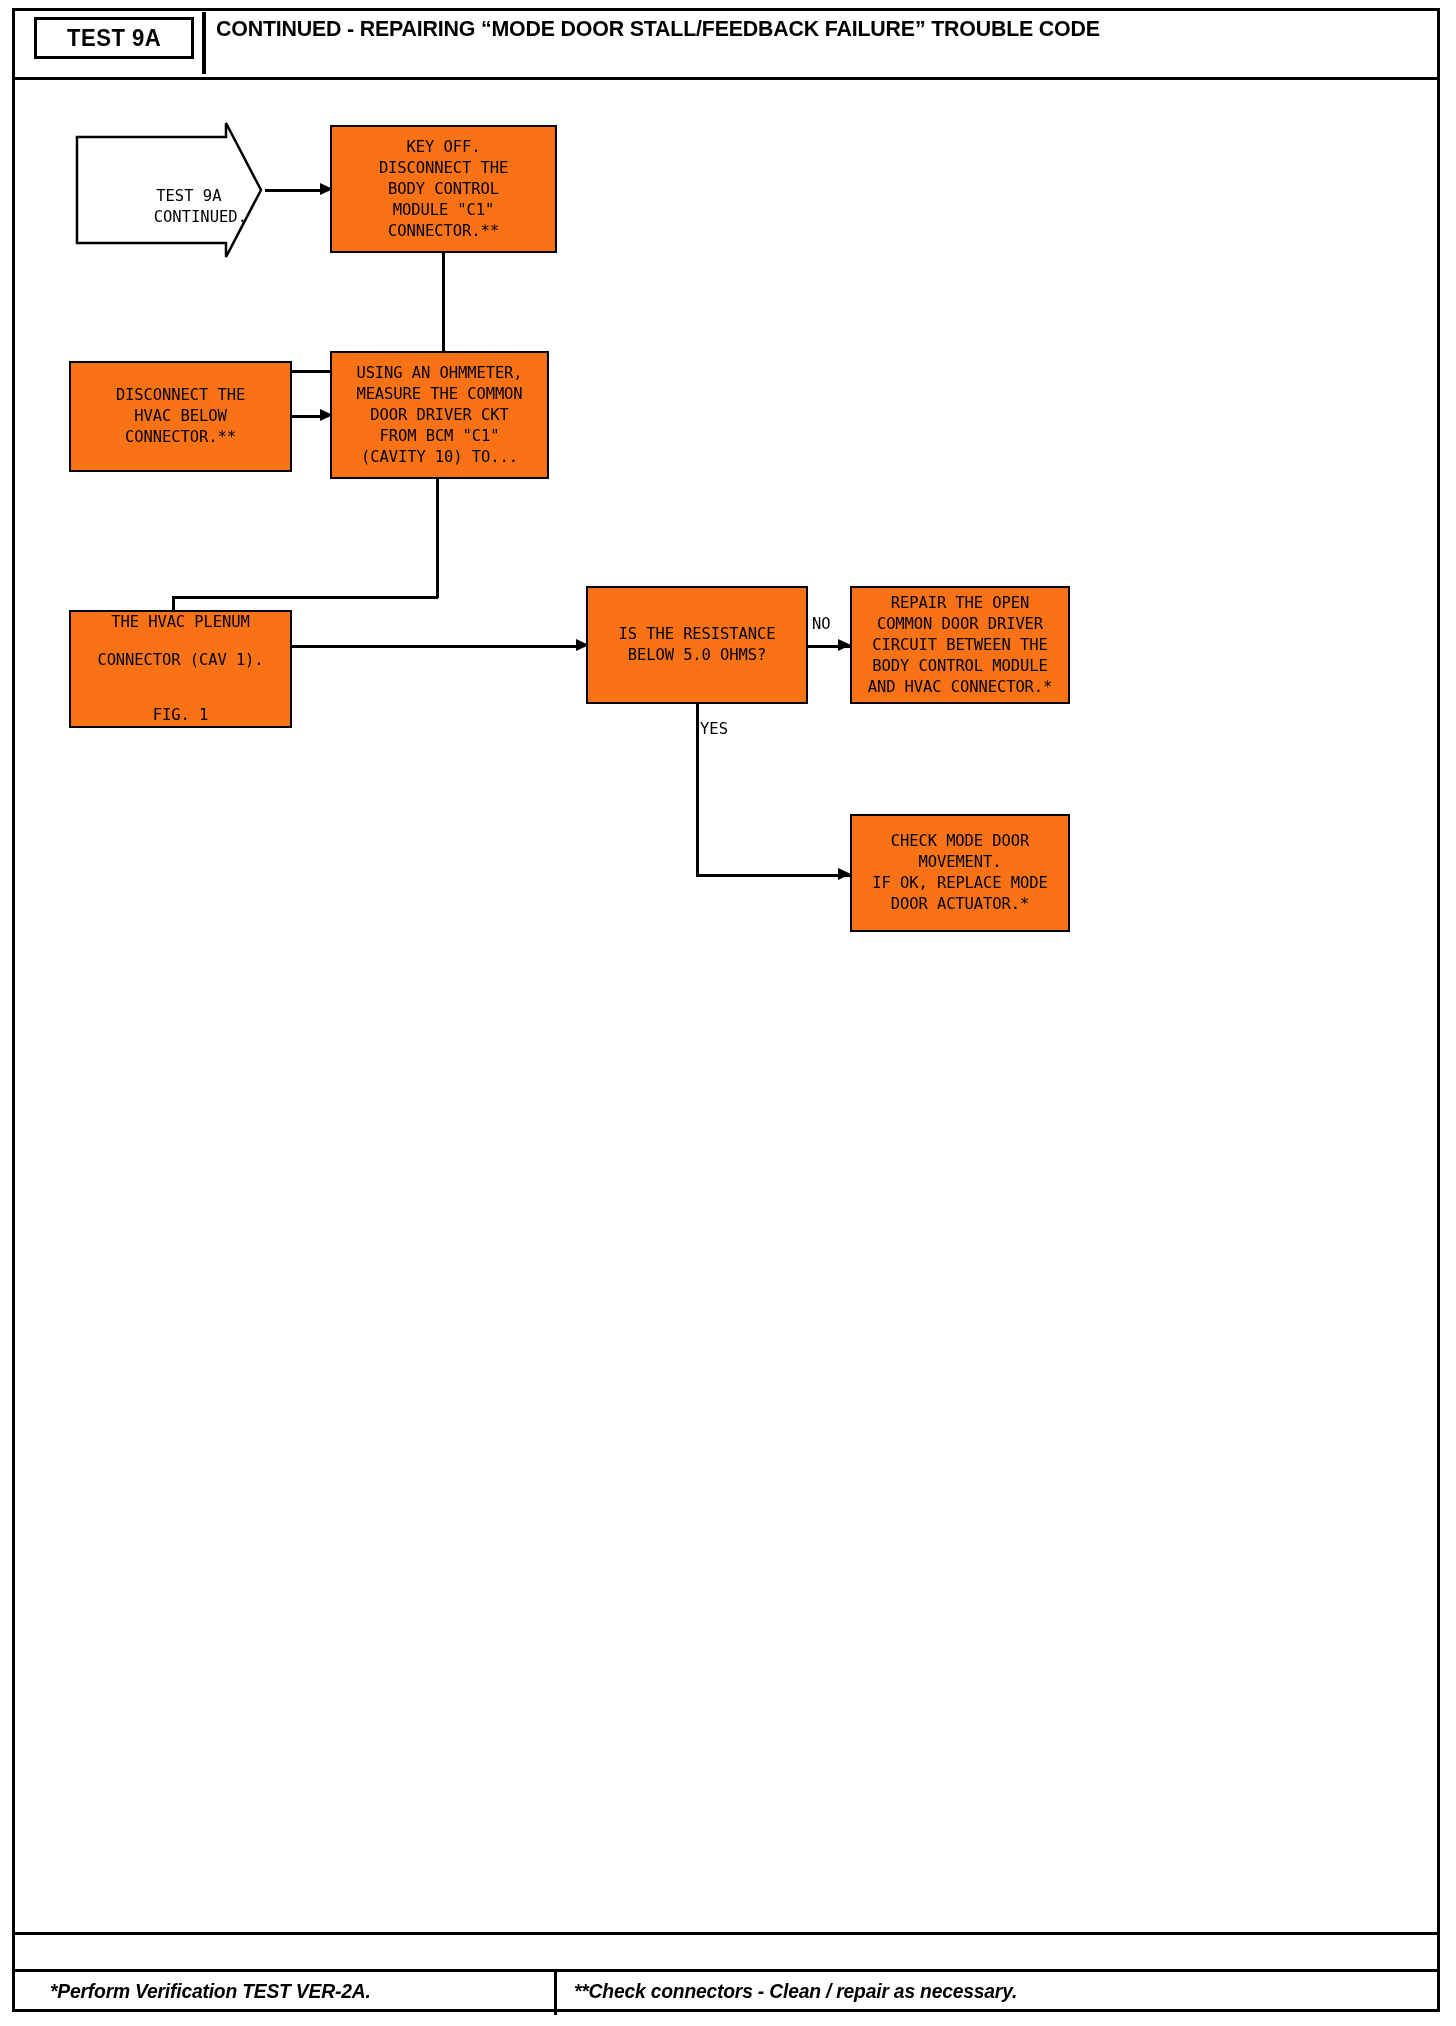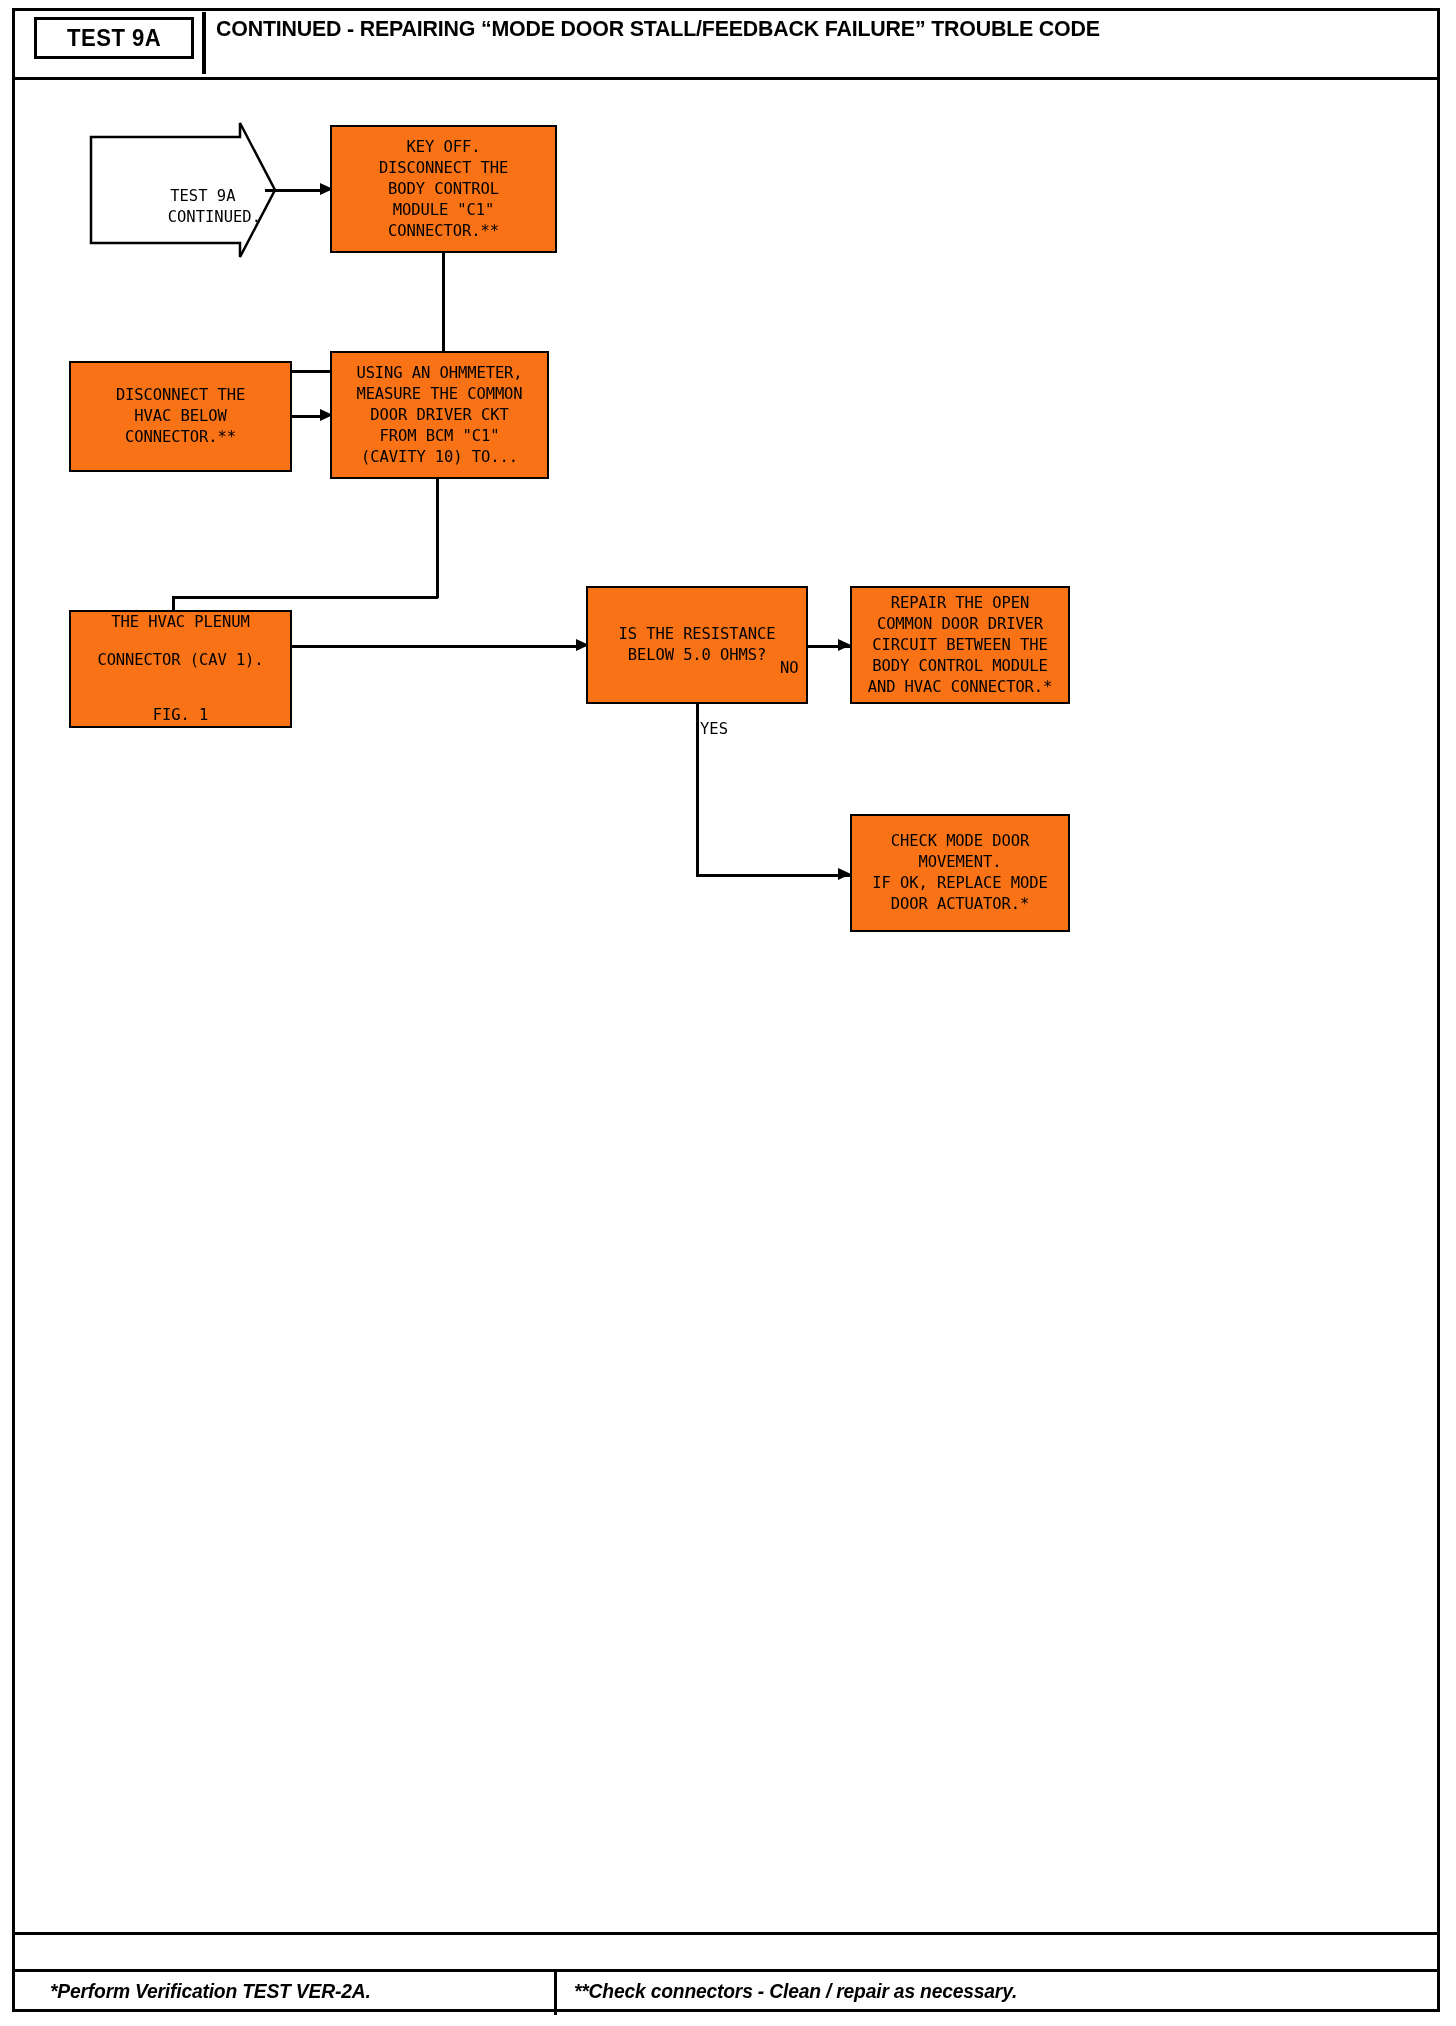--- a/index.html
+++ b/index.html
@@ -206,21 +206,21 @@
   <div class="header-band">
     <div class="test-label-box">
       <span class="txt">TEST 9A</span>
     </div>
     <div class="header-divider"></div>
     <div class="header-title">CONTINUED - REPAIRING “MODE DOOR STALL/FEEDBACK FAILURE” TROUBLE CODE</div>
   </div>
 
   <div class="flow">
 
-    <div class="start-arrow" style="left:76px; top:40px; width:190px; height:140px;">
+    <div class="start-arrow" style="left:62px; top:40px; width:190px; height:140px;">
       <svg width="190" height="140" viewBox="0 0 190 140">
         <polygon points="3,17 152,17 152,3 187,70 152,137 152,123 3,123" fill="#ffffff" stroke="#000000" stroke-width="2.5"></polygon>
       </svg>
       <div class="sa-text" style="left:5px; top:45px; width:145px;">
         <span class="line">TEST 9A</span>
         <span class="line">CONTINUED.</span>
       </div>
     </div>
 
     <div class="conn h" style="left:253px; top:109px; width:58px;"></div>
@@ -271,21 +271,21 @@
     <div class="conn h" style="left:280px; top:565px; width:288px;"></div>
     <div class="arrowhead right" style="left:564px; top:559px;"></div>
 
     <div class="fbox center" style="left:574px; top:506px; width:222px; height:118px; padding:0 14px;">
       <span class="line">IS THE RESISTANCE</span>
       <span class="line">BELOW 5.0 OHMS?</span>
     </div>
 
     <div class="conn h" style="left:796px; top:565px; width:42px;"></div>
     <div class="arrowhead right" style="left:826px; top:559px;"></div>
-    <div class="branch-label" style="left:768px; top:535px;margin-top:44px;">NO</div>
+    <div class="branch-label" style="left:800px; top:535px;">NO</div>
 
     <div class="fbox center" style="left:838px; top:506px; width:220px; height:118px; padding:0 4px;">
       <span class="line">REPAIR THE OPEN</span>
       <span class="line">COMMON DOOR DRIVER</span>
       <span class="line">CIRCUIT BETWEEN THE</span>
       <span class="line">BODY CONTROL MODULE</span>
       <span class="line">AND HVAC CONNECTOR.*</span>
     </div>
 
     <div class="conn v" style="left:684px; top:624px; height:172px;"></div>

